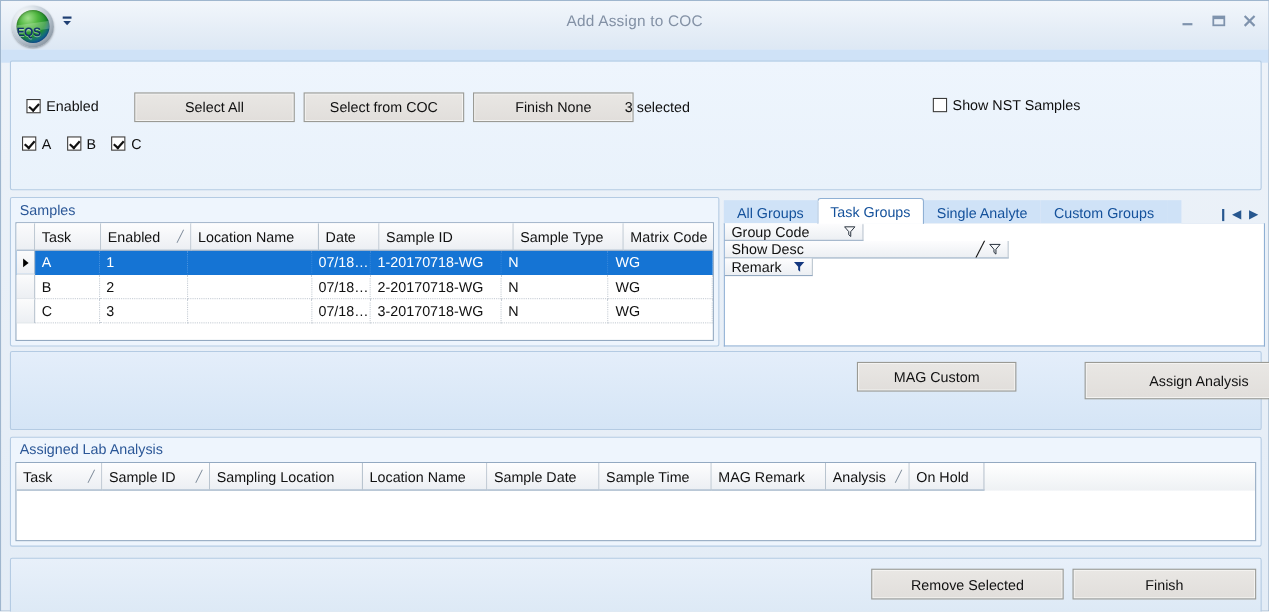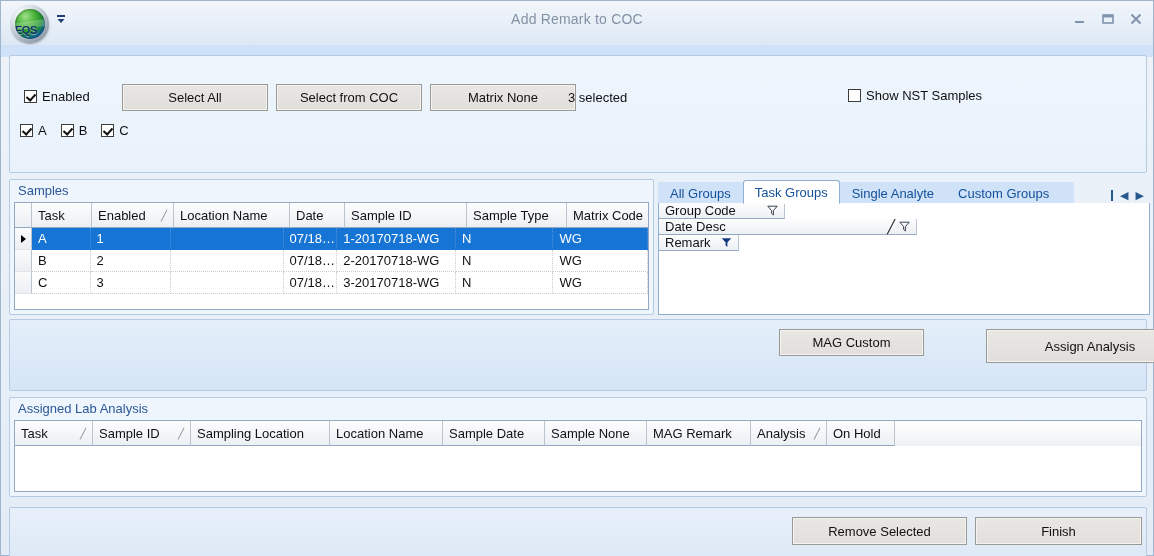--- a/index.html
+++ b/index.html
@@ -210,21 +210,21 @@
       <div class="logo-inner">
         <div class="logo-text">EQS</div>
       </div>
     </div>
     <div class="qat-arrow">
       <svg width="12" height="12" viewBox="0 0 12 12">
         <rect x="2" y="2" width="8" height="2" fill="#1f3f73"></rect>
         <path d="M2.5 6 L9.5 6 L6 10 Z" fill="#1f3f73"></path>
       </svg>
     </div>
-    <div class="title-text">Add Remark to COC</div>
+    <div class="title-text">Add Assign to COC</div>
     <div class="win-btns">
       <div class="win-btn">
         <svg width="14" height="12" viewBox="0 0 14 12">
             <rect x="2" y="8" width="9" height="2" fill="#7f93ad"></rect>
           </svg>
       </div>
       <div class="win-btn">
         <svg width="14" height="12" viewBox="0 0 14 12">
           <rect x="2" y="2" width="10" height="8" fill="none" stroke="#7f93ad" stroke-width="1.6"></rect>
           <rect x="2" y="2" width="10" height="2.4" fill="#7f93ad"></rect>
@@ -243,21 +243,21 @@
   <div class="filter-panel">
 
     <div class="filter-row1">
       <label class="cb" style="position:absolute;left:4px;top:5px;">
         <span class="box checked"></span>
         <span>Enabled</span>
       </label>
 
       <div class="btn" style="position:absolute;left:102px;top:0px;width:146px;height:27px;">Select All</div>
       <div class="btn" style="position:absolute;left:256px;top:0px;width:146px;height:27px;">Select from COC</div>
-      <div class="btn" style="position:absolute;left:410px;top:0px;width:146px;height:27px;">Matrix None</div>
+      <div class="btn" style="position:absolute;left:410px;top:0px;width:146px;height:27px;">Finish None</div>
 
       <div class="sel-count" style="position:absolute;left:548px;top:6px;">3 selected</div>
 
       <label class="cb" style="position:absolute;left:828px;top:4px;">
         <span class="box"></span>
         <span>Show NST Samples</span>
       </label>
     </div>
 
     <div class="filter-row2">
@@ -363,21 +363,21 @@
           <div class="fh" style="width: 126px;">
             <span>Group Code</span>
             <span class="spacer"></span>
             <span style="display: inline-flex; margin-left: 4px;">
               <svg width="11" height="11" viewBox="0 0 11 11" class="funnel">
                 <path d="M0.8 1.2 L10.2 1.2 L6.4 5.6 L6.4 10 L4.6 8.4 L4.6 5.6 Z" fill="none" stroke="#27313d" stroke-width="0.9"></path>
               </svg>
             </span>
           </div>
           <div class="fh" style="width: 258px;">
-            <span>Date Desc</span>
+            <span>Show Desc</span>
             <span class="spacer"></span>
             <span class="sorticon">╱</span>
             <span style="display: inline-flex; margin-left: 4px;">
               <svg width="11" height="11" viewBox="0 0 11 11" class="funnel">
                 <path d="M0.8 1.2 L10.2 1.2 L6.4 5.6 L6.4 10 L4.6 8.4 L4.6 5.6 Z" fill="none" stroke="#27313d" stroke-width="0.9"></path>
               </svg>
             </span>
           </div>
           <div class="fh" style="width: 80px;">
             <span>Remark</span>
@@ -413,21 +413,21 @@
           <div class="gh" style="width: 139px;">
             <span>Sampling Location</span>
           </div>
           <div class="gh" style="width: 113px;">
             <span>Location Name</span>
           </div>
           <div class="gh" style="width: 102px;">
             <span>Sample Date</span>
           </div>
           <div class="gh" style="width: 102px;">
-            <span>Sample None</span>
+            <span>Sample Time</span>
           </div>
           <div class="gh" style="width: 104px;">
             <span>MAG Remark</span>
           </div>
           <div class="gh" style="width: 76px;">
             <span>Analysis</span>
             <span class="sorticon">╱</span>
           </div>
           <div class="gh" style="width: 68px;">
             <span>On Hold</span>

